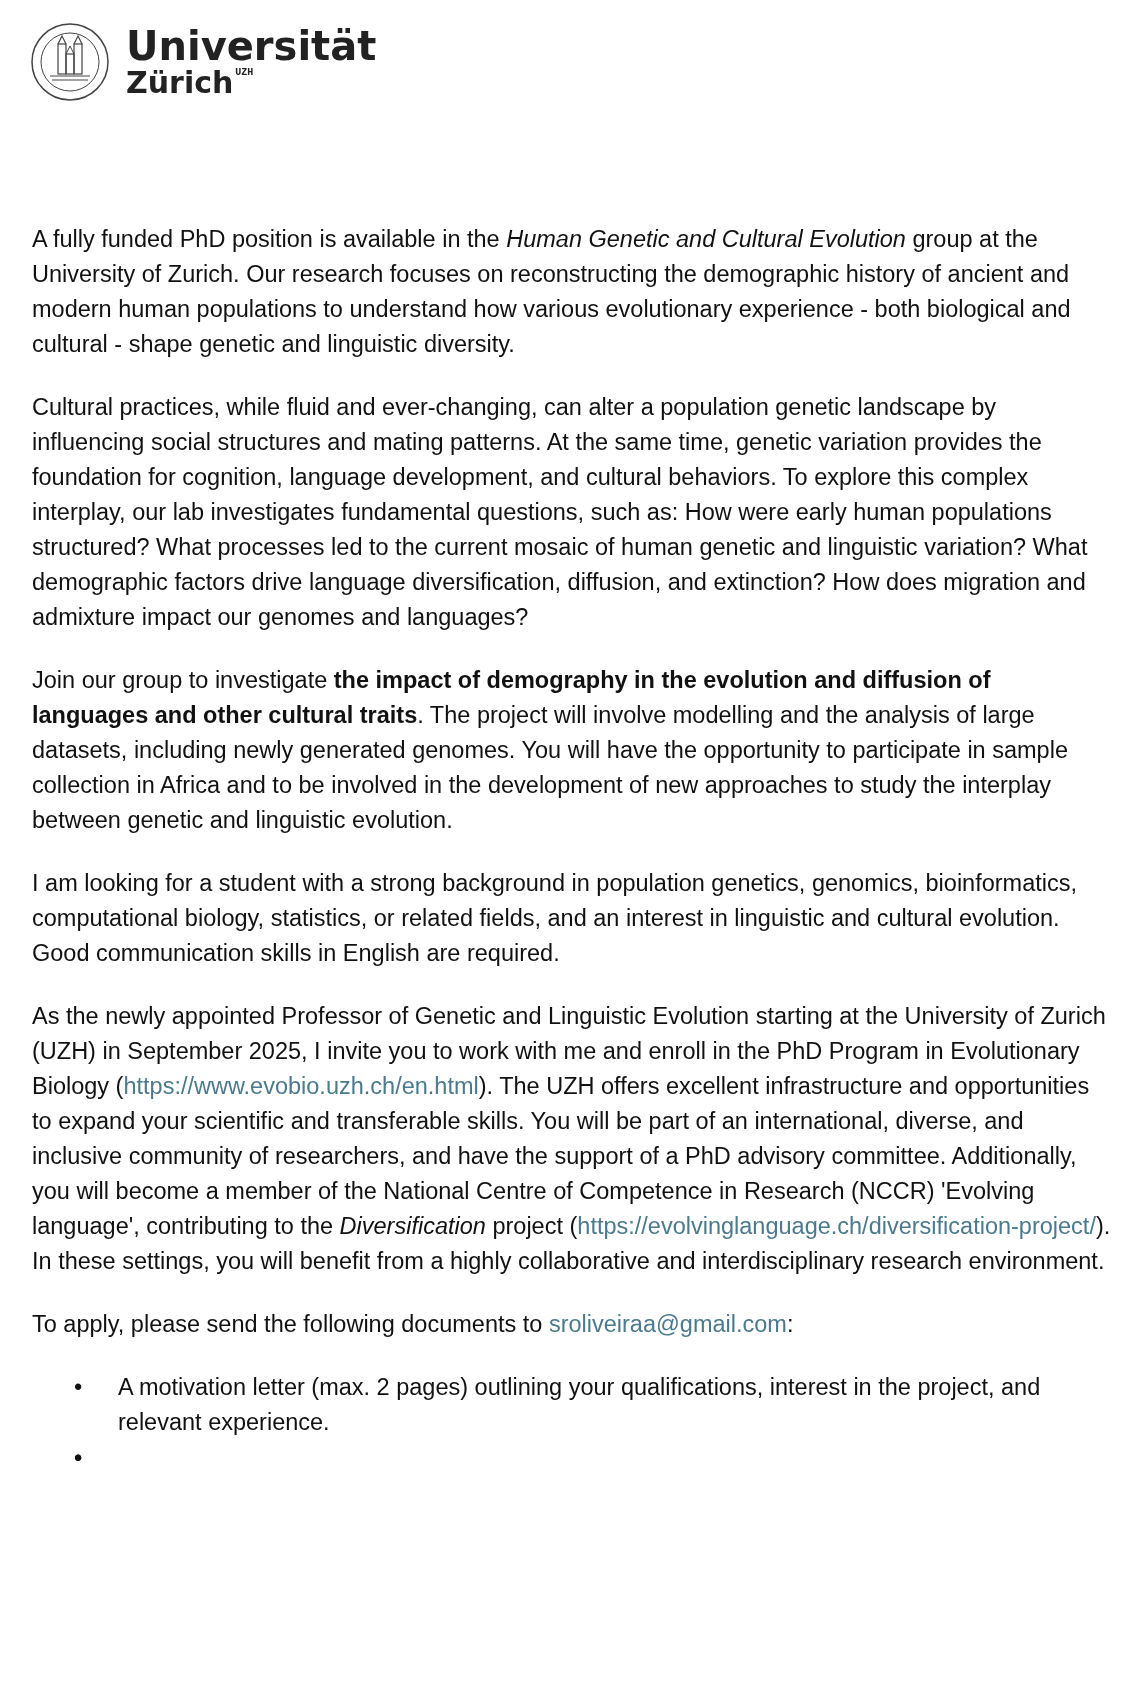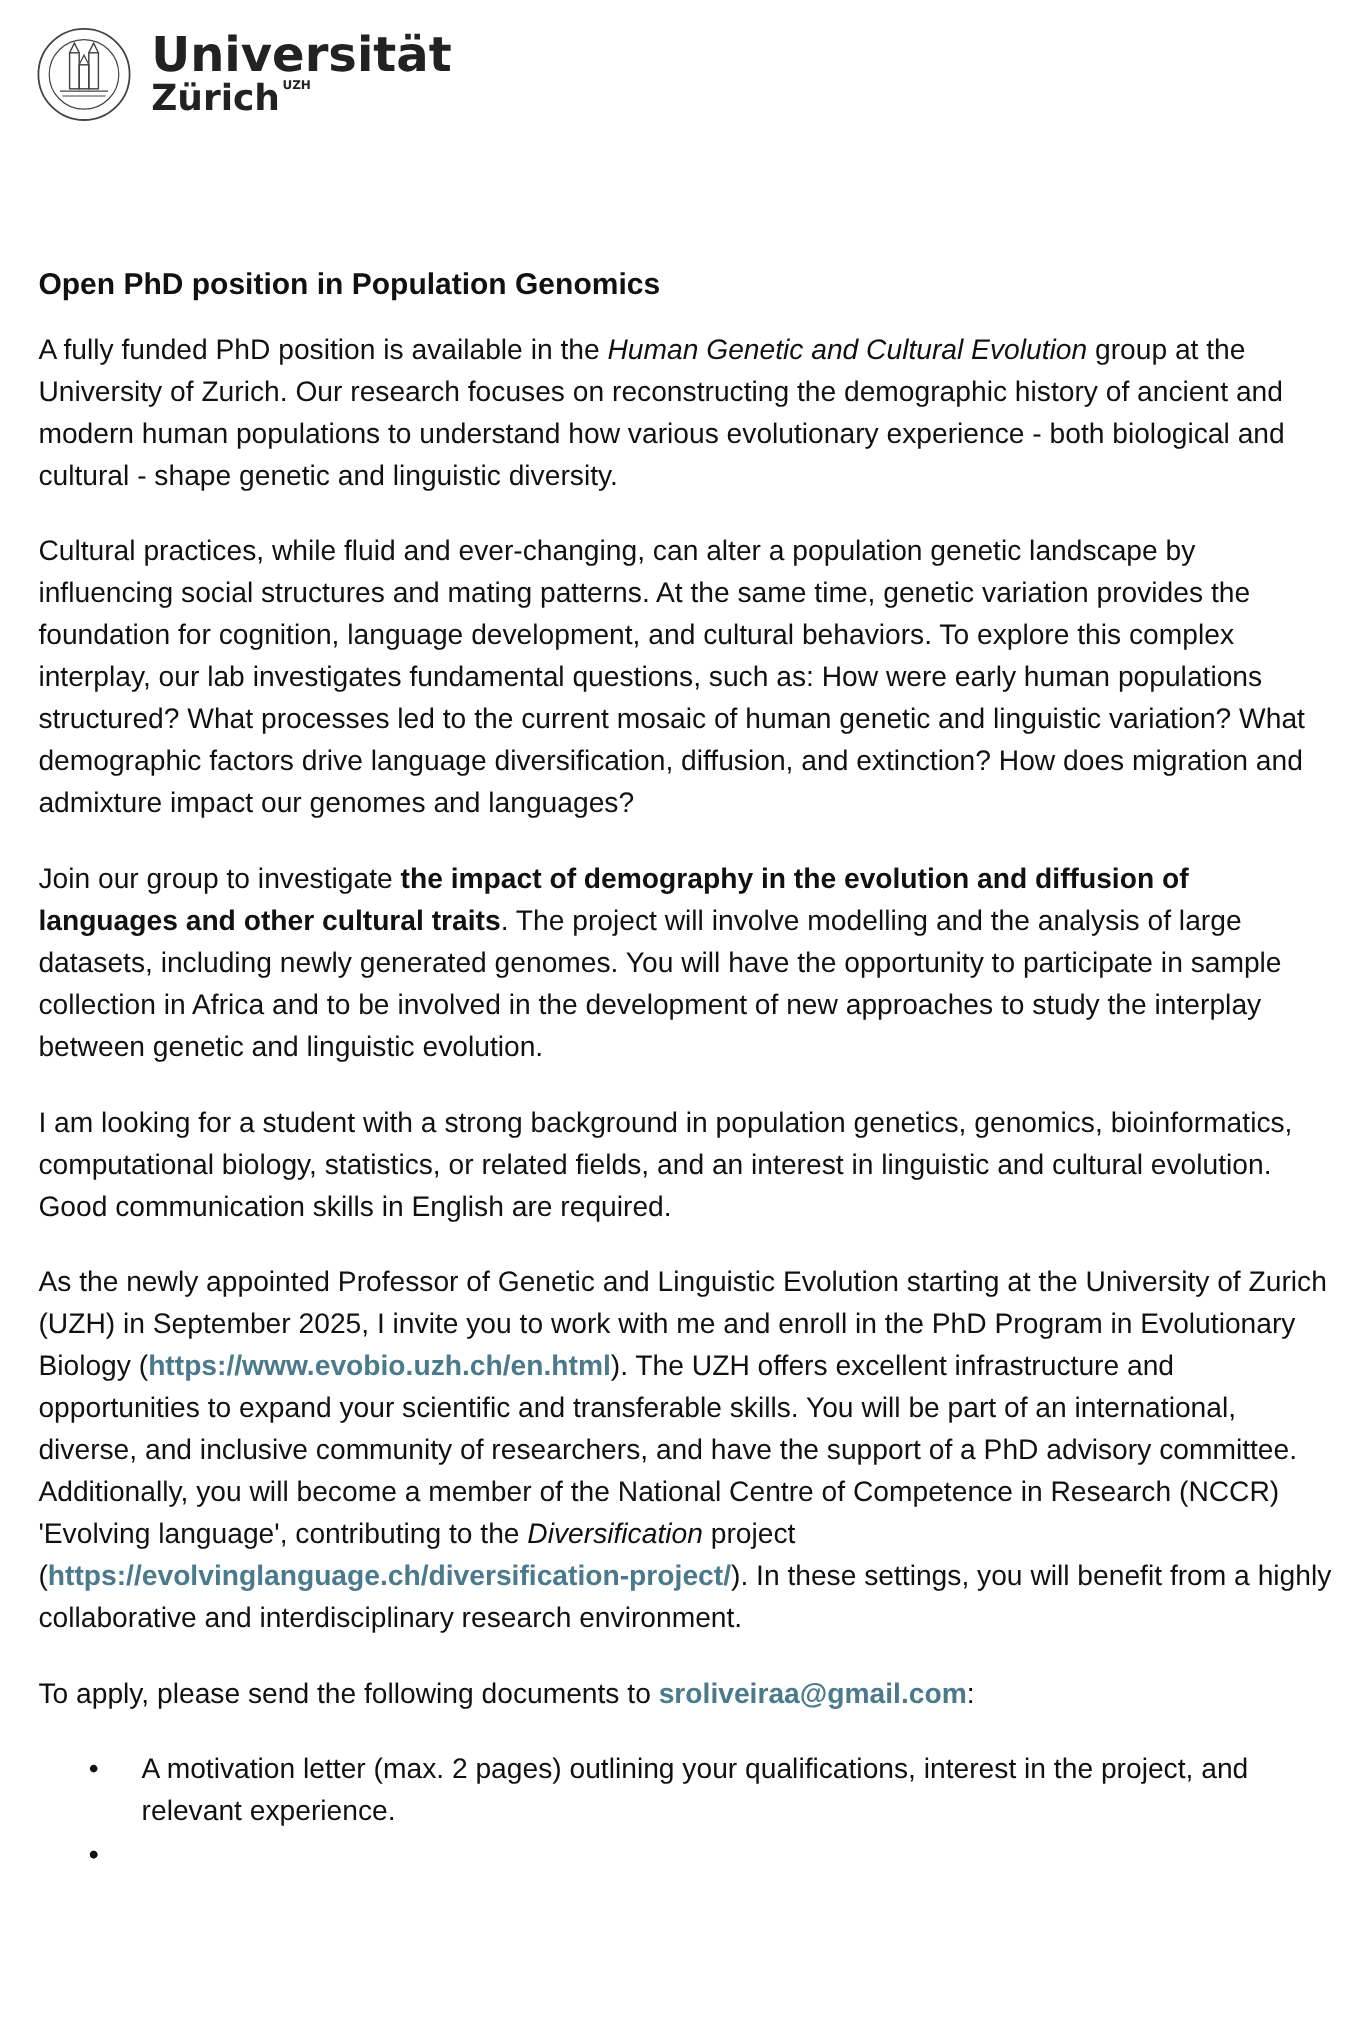--- a/index.html
+++ b/index.html
@@ -5,25 +5,25 @@
   html, body { margin: 0; padding: 0; background: #ffffff; }
   body {
     width: 1125px; height: 1703px; overflow: hidden; position: relative;
     font-family: "Liberation Sans", sans-serif; color: #111111;
   }
   .logo { position: absolute; left: 30px; top: 22px; display: flex; align-items: center; }
   .seal { width: 80px; height: 80px; }
   .logo-text { margin-left: 16px; font-family: "DejaVu Sans", sans-serif; font-weight: bold; color: #222; line-height: 1.05; }
   .logo-text .l1 { font-size: 40px; display: block; }
   .logo-text .l2 { font-size: 30px; display: block; }
-  .logo-text sup { font-size: 10px; vertical-align: 18px; margin-left: 2px; }
+  .logo-text sup { font-size: 10px; vertical-align: 18px; margin-left: 2px; font-family: Liberation Mono, monospace; }
   .content { position: absolute; left: 32px; top: 222px; width: 1080px; }
   h1 { font-size: 25px; font-weight: bold; margin: 0 0 22px 0; line-height: 30px; }
   p { font-size: 23.5px; line-height: 35px; margin: 0 0 28px 0; }
-  a { color: #4a7a8c; text-decoration: none; font-weight: bold; }
+  a { color: #4a7a8c; text-decoration: none; }
   ul { margin: 0; padding: 0; list-style: none; }
   li { font-size: 23.5px; line-height: 35px; position: relative; padding-left: 86px; margin-bottom: 1px; }
   li .bullet { position: absolute; left: 42px; top: 0; }
 </style>
 </head>
 <body>
 
 <div class="logo">
   <svg class="seal" viewBox="0 0 80 80">
     <circle cx="40" cy="40" r="38" fill="none" stroke="#444" stroke-width="1.5"></circle>
@@ -35,21 +35,20 @@
     <path d="M36 32 L40 24 L44 32" fill="none" stroke="#444" stroke-width="1"></path>
     <path d="M20 54 L60 54 M22 58 L58 58" stroke="#444" stroke-width="1"></path>
   </svg>
   <div class="logo-text">
     <span class="l1">Universität</span>
     <span class="l2"><span>Zürich</span><sup>UZH</sup></span>
   </div>
 </div>
 
 <div class="content">
-  <h1>Open PhD position in Population Genomics</h1>
 
   <p><span>A fully funded PhD position is available in the </span><em>Human Genetic and Cultural Evolution</em><span> group at the University of Zurich. Our research focuses on reconstructing the demographic history of ancient and modern human populations to understand how various evolutionary experience - both biological and cultural - shape genetic and linguistic diversity.</span></p>
 
   <p>Cultural practices, while fluid and ever-changing, can alter a population genetic landscape by influencing social structures and mating patterns. At the same time, genetic variation provides the foundation for cognition, language development, and cultural behaviors. To explore this complex interplay, our lab investigates fundamental questions, such as: How were early human populations structured? What processes led to the current mosaic of human genetic and linguistic variation? What demographic factors drive language diversification, diffusion, and extinction? How does migration and admixture impact our genomes and languages?</p>
 
   <p><span>Join our group to investigate </span><strong>the impact of demography in the evolution and diffusion of languages and other cultural traits</strong><span>. The project will involve modelling and the analysis of large datasets, including newly generated genomes. You will have the opportunity to participate in sample collection in Africa and to be involved in the development of new approaches to study the interplay between genetic and linguistic evolution.</span></p>
 
   <p>I am looking for a student with a strong background in population genetics, genomics, bioinformatics, computational biology, statistics, or related fields, and an interest in linguistic and cultural evolution. Good communication skills in English are required.</p>
 
   <p><span>As the newly appointed Professor of Genetic and Linguistic Evolution starting at the University of Zurich (UZH) in September 2025, I invite you to work with me and enroll in the PhD Program in Evolutionary Biology (</span><a>https://www.evobio.uzh.ch/en.html</a><span>). The UZH offers excellent infrastructure and opportunities to expand your scientific and transferable skills. You will be part of an international, diverse, and inclusive community of researchers, and have the support of a PhD advisory committee. Additionally, you will become a member of the National Centre of Competence in Research (NCCR) 'Evolving language', contributing to the </span><em>Diversification</em><span> project (</span><a>https://evolvinglanguage.ch/diversification-project/</a><span>). In these settings, you will benefit from a highly collaborative and interdisciplinary research environment.</span></p>

